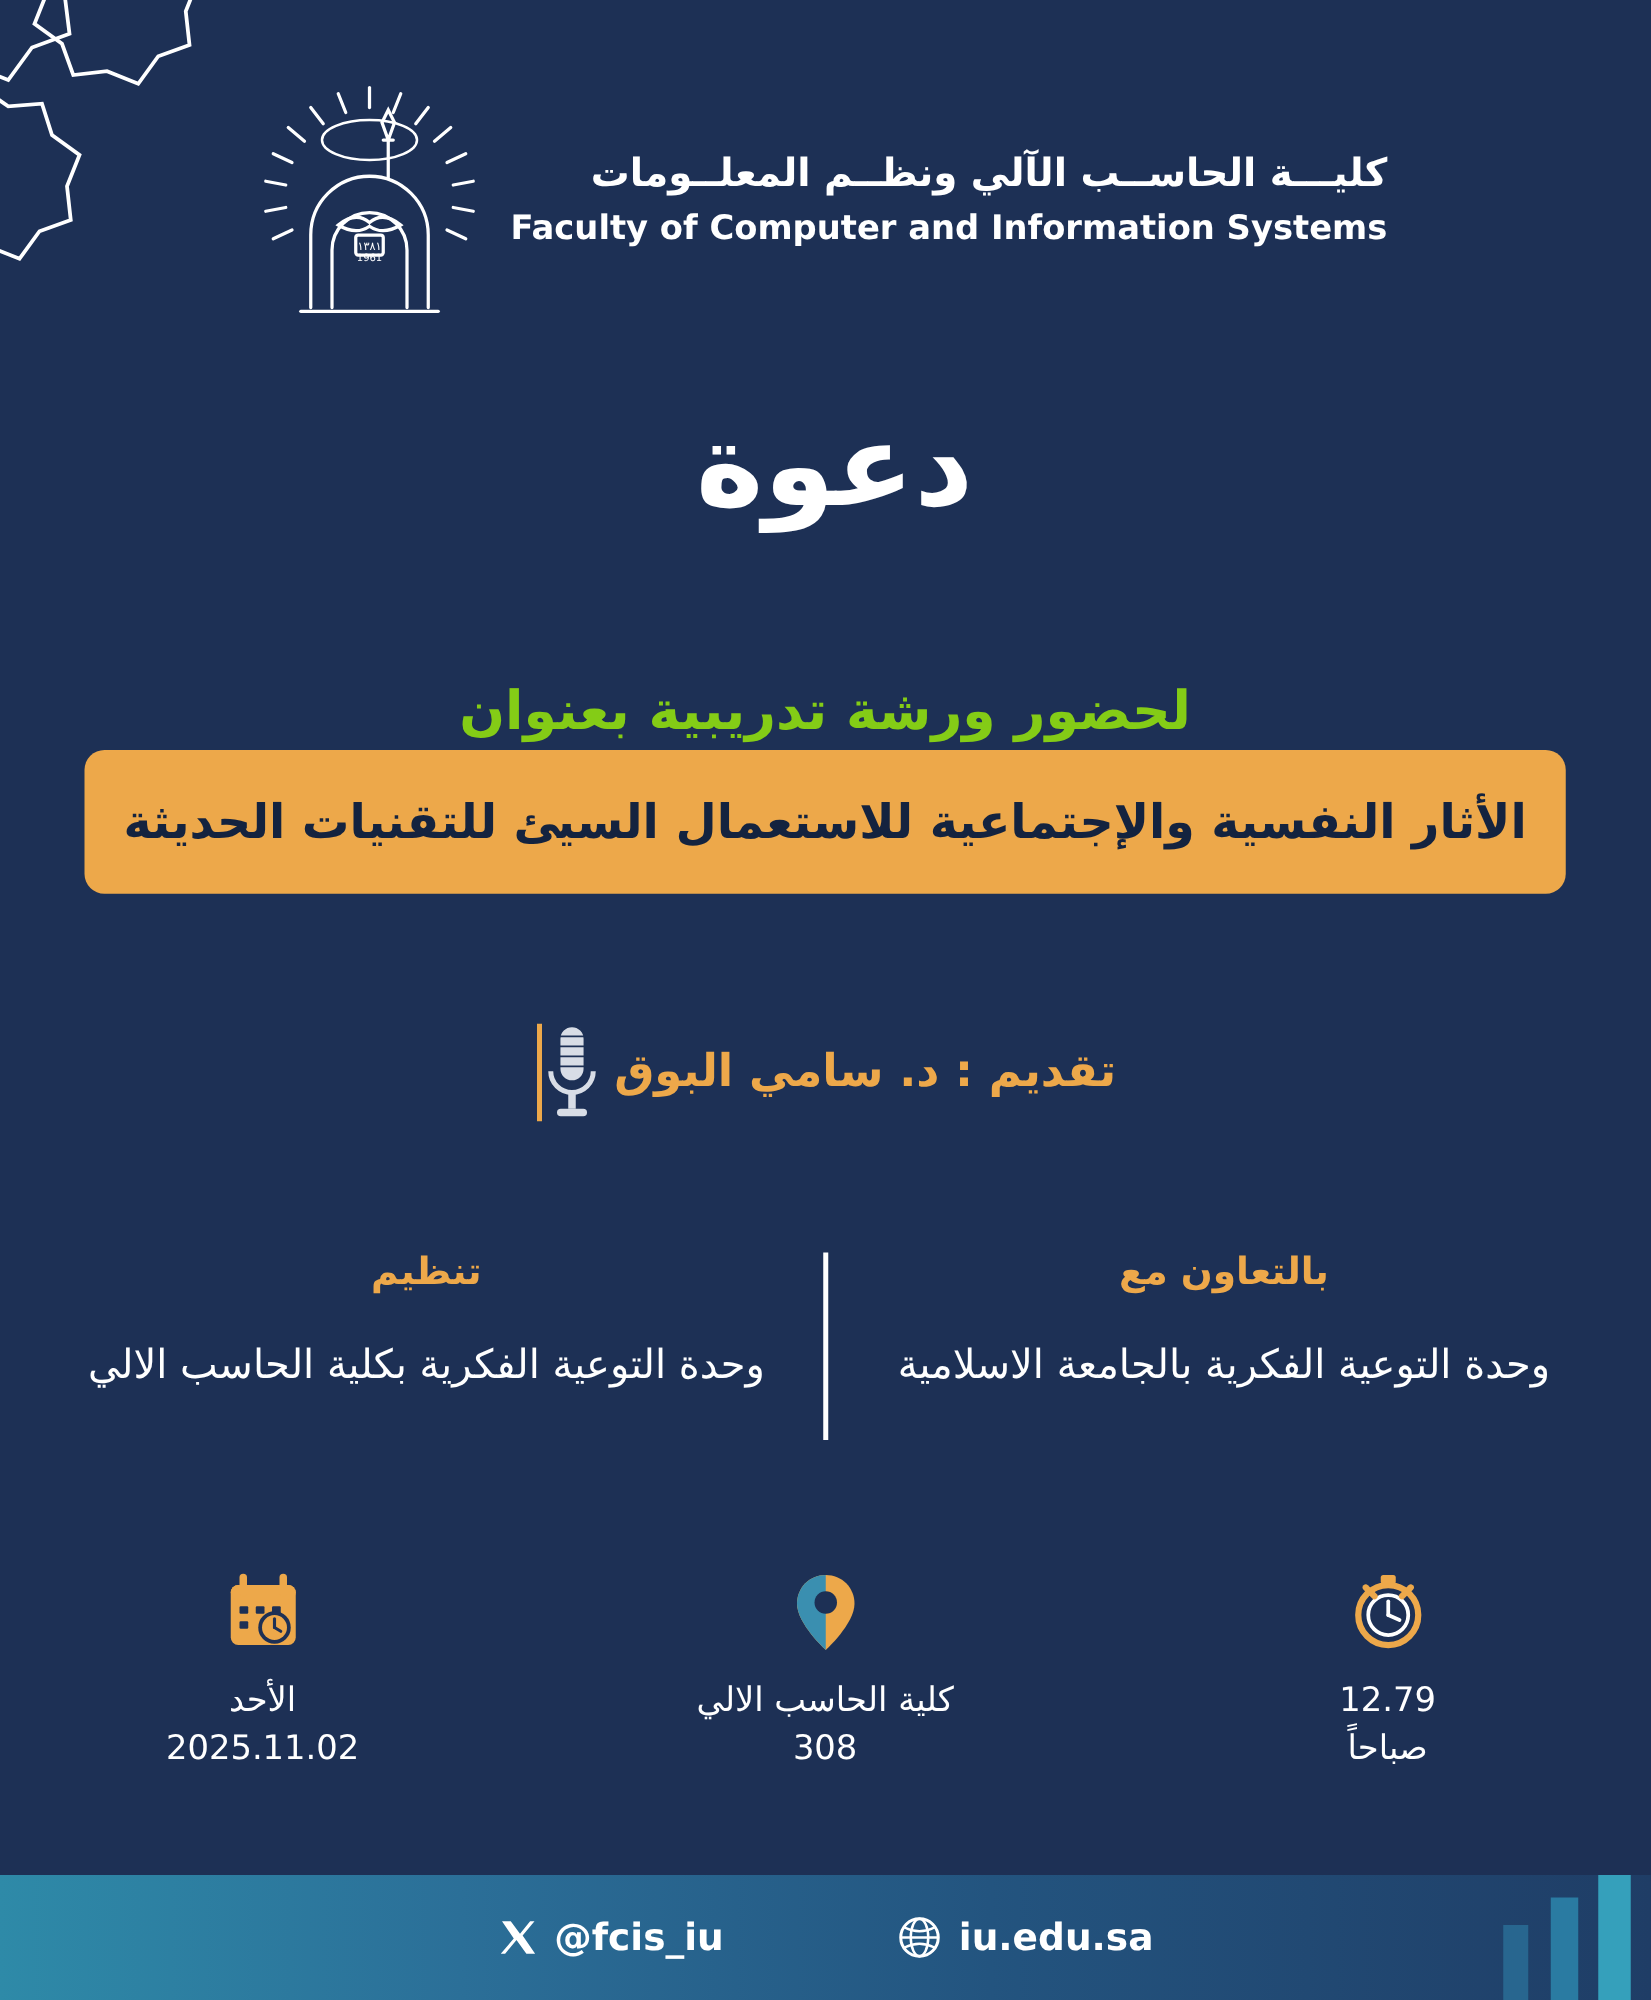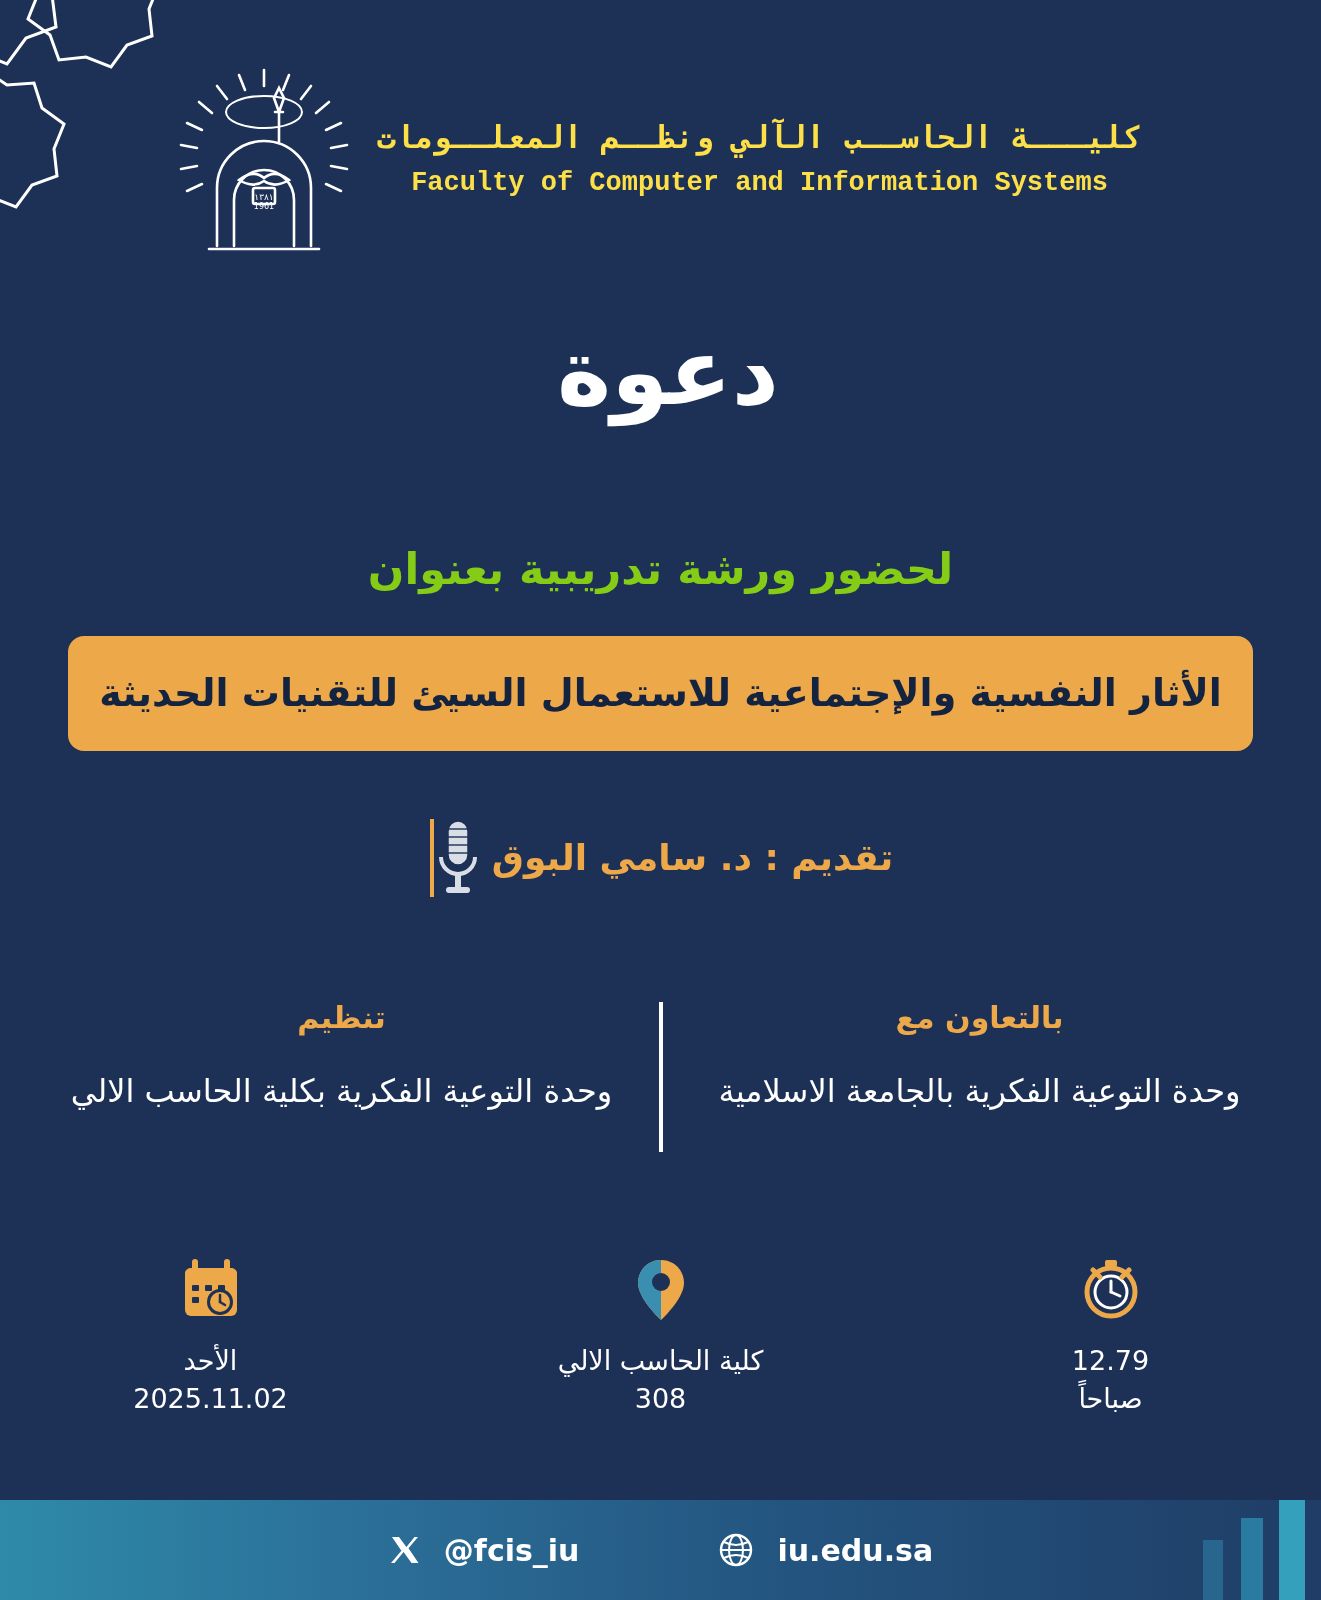--- a/index.html
+++ b/index.html
@@ -35,24 +35,23 @@
     right: 0;
     left: 0;
     height: 200px;
     display: flex;
     flex-direction: row;
     justify-content: center;
     align-items: center;
     gap: 28px;
   }
   .faculty-names {
-    text-align: center;
-    color: #fde047;
+    text-align: right;
+    color: #ffffff;
     line-height: 1.35;
-    font-family: Liberation Mono, monospace;
   }
   .faculty-ar {
     font-size: 31px;
     font-weight: bold;
     letter-spacing: 1px;
     white-space: nowrap;
   }
   .faculty-en {
     font-size: 27px;
     font-weight: bold;
@@ -98,21 +97,21 @@
     text-align: center;
     color: #84cc16;
     font-size: 43px;
     font-weight: bold;
     margin-top: 44px;
   }
 
   
   .title-banner {
     position: absolute;
-    top: 636px;
+    top: 600px;
     left: 68px;
     right: 68px;
     background: #eda84a;
     border-radius: 16px;
     padding: 20px 30px;
     text-align: center;
     min-height: 115px;
     display: flex;
     align-items: center;
     justify-content: center;
@@ -209,21 +208,21 @@
     display: flex;
     flex-direction: row;
     align-items: center;
     justify-content: center;
     gap: 140px;
   }
   .footer-item {
     display: flex;
     flex-direction: row;
     align-items: center;
-    gap: 24px;
+    gap: 14px;
     color: #ffffff;
     font-size: 30px;
     font-weight: bold;
     direction: ltr;
   }
   .footer-bars {
     position: absolute;
     bottom: 0;
     right: 0;
     width: 230px;

